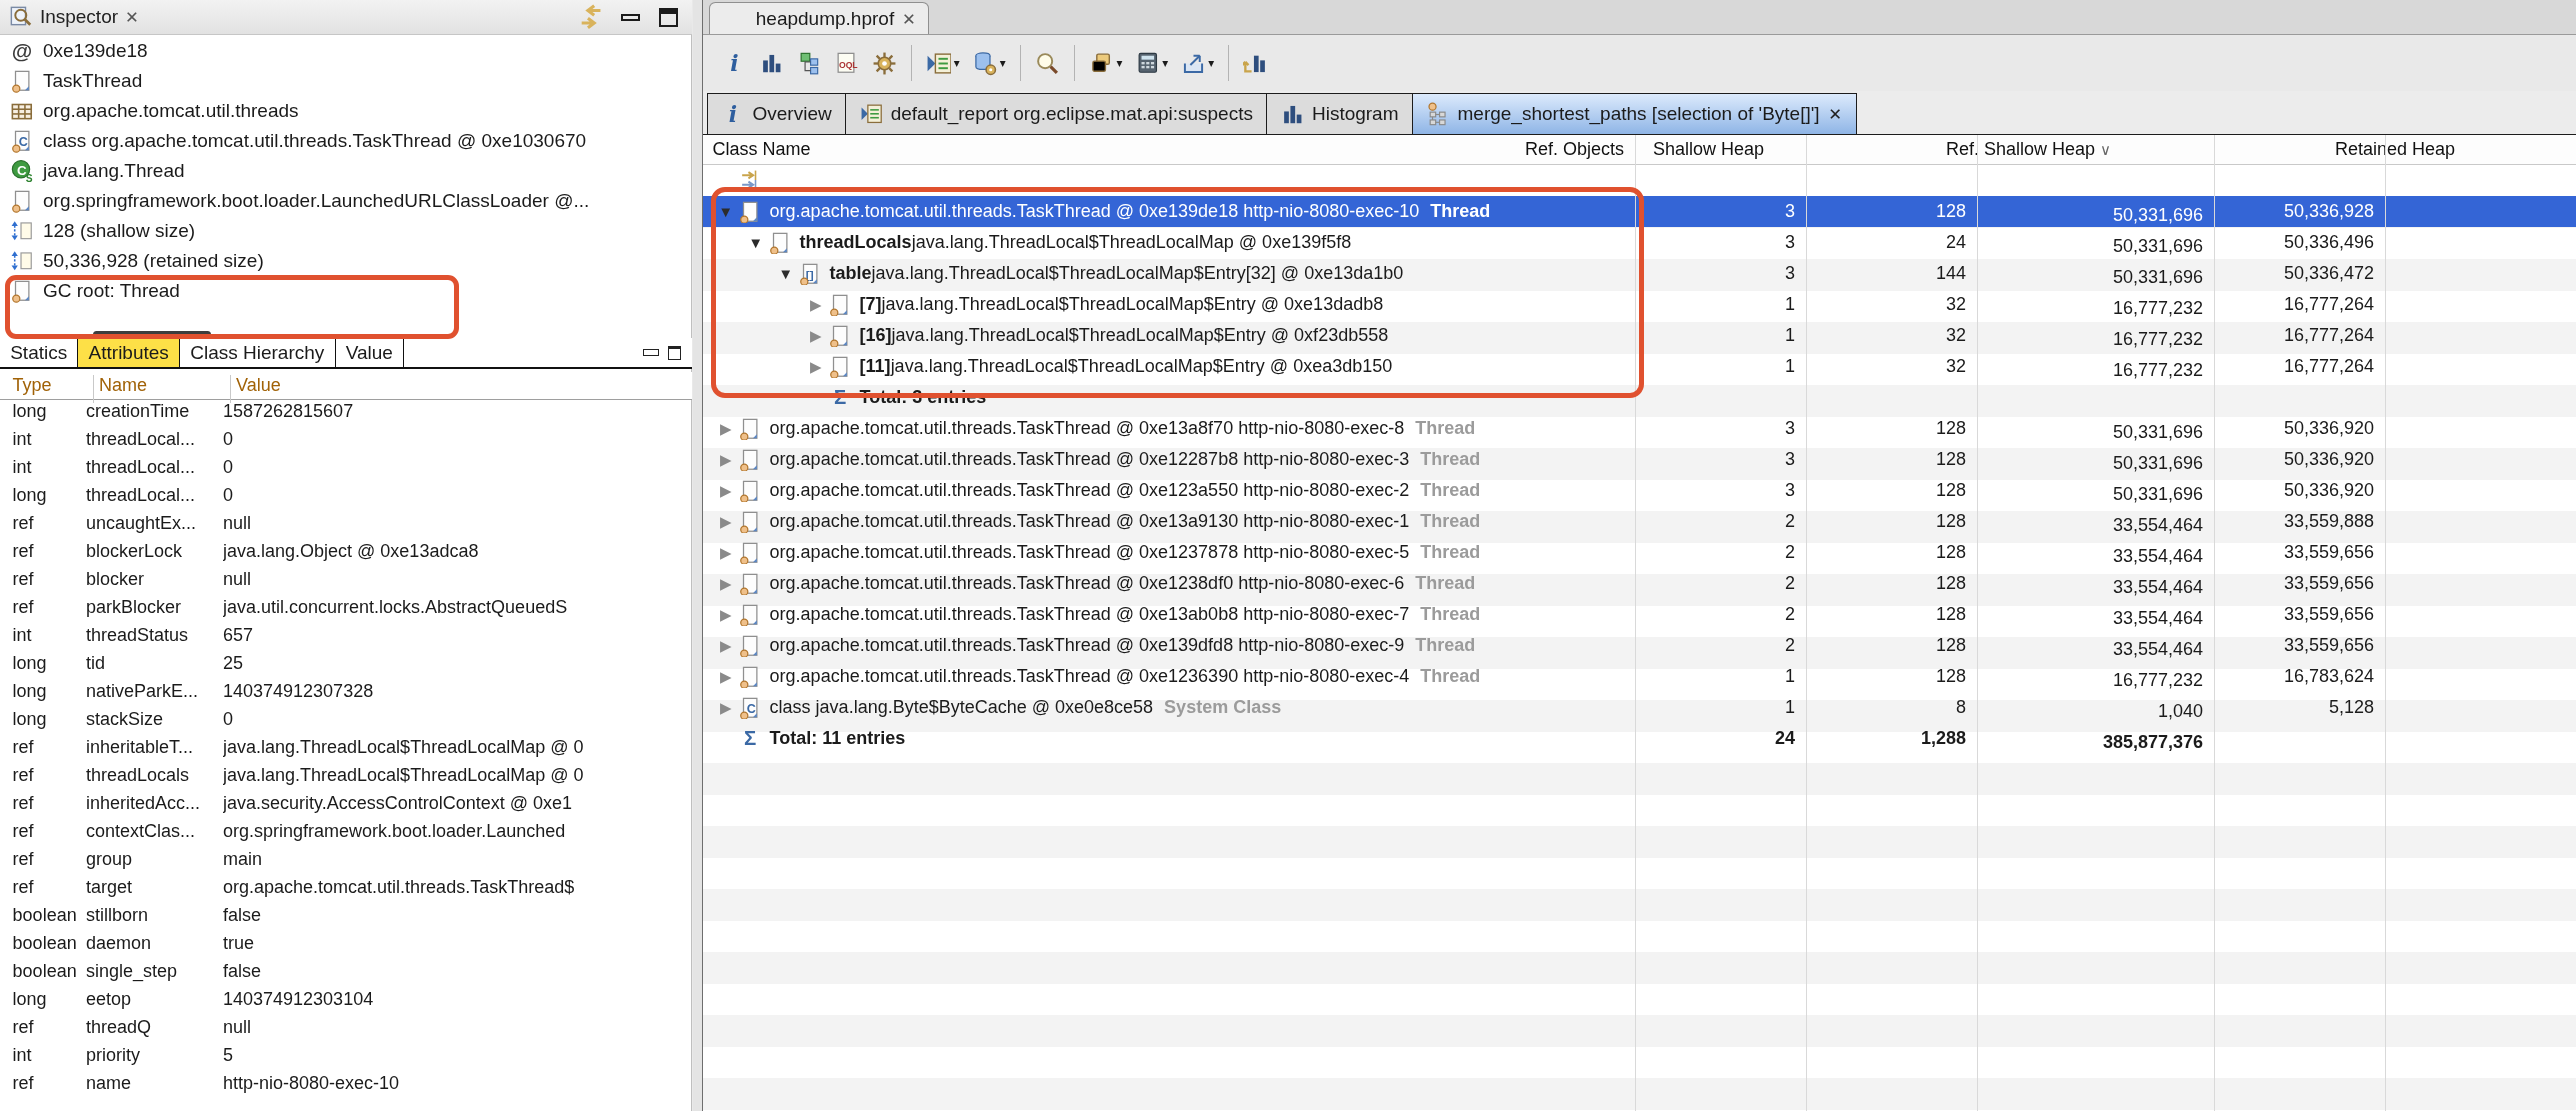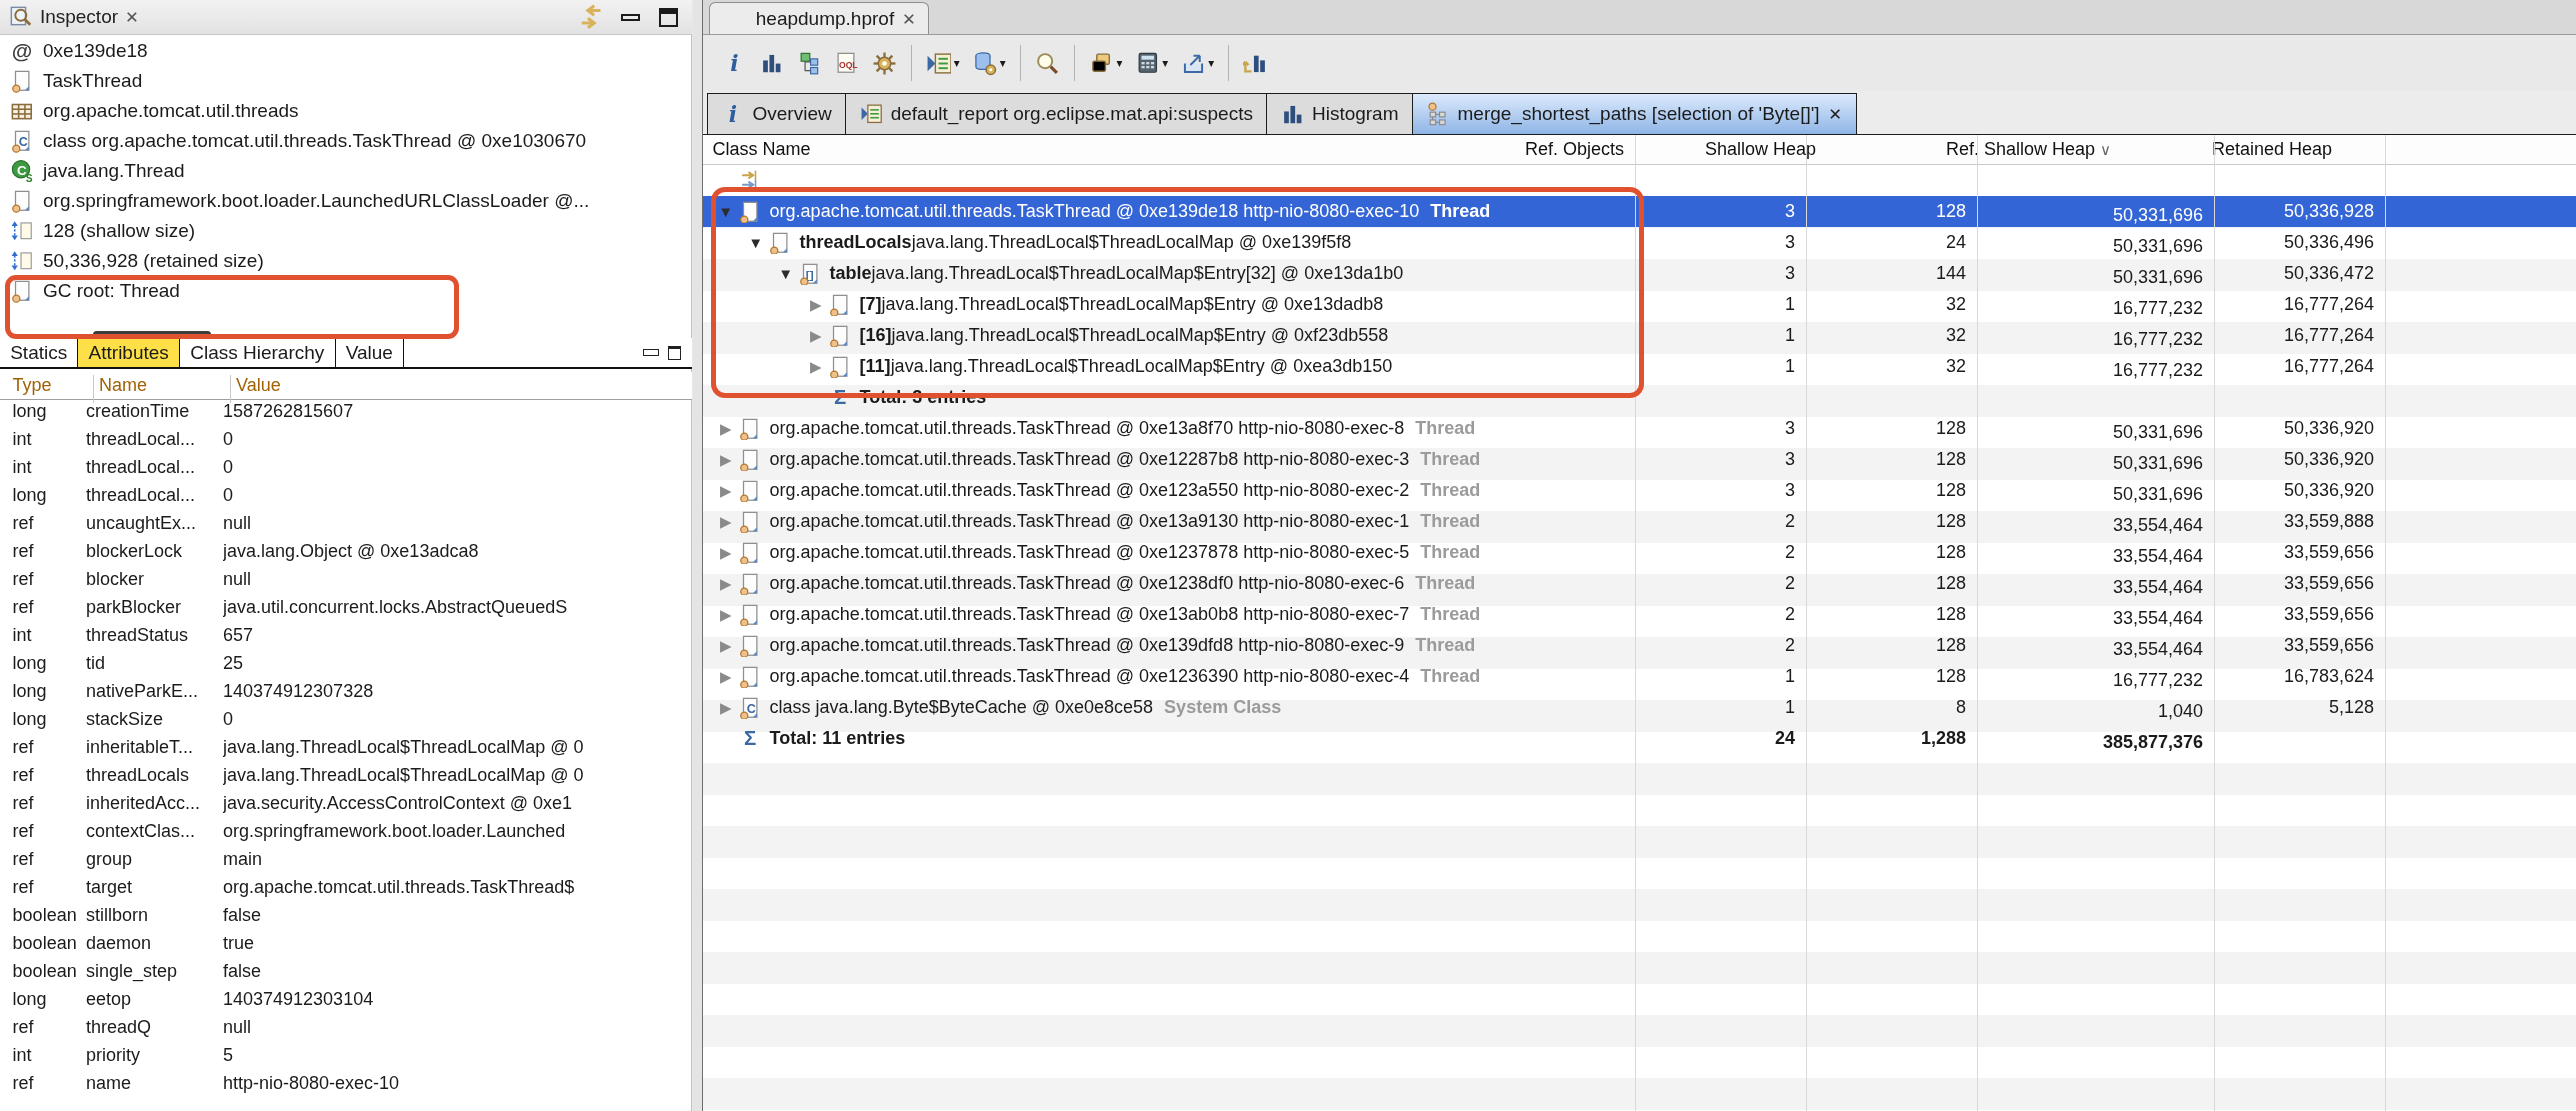--- a/index.html
+++ b/index.html
@@ -556,23 +556,23 @@
           </svg>
         </span>
         <span>merge_shortest_paths  [selection of 'Byte[]']</span>
         <span class="close-x" style="color:#222;font-weight:bold">✕</span>
       </div>
     </div>
 
   <div id="grid-header" class="abs">
     <span class="h" style="left:9.4px">Class Name</span>
     <span class="h num-col" style="left:767px;width:154px">Ref. Objects</span>
-    <span class="h num-col" style="left:960px;width:153px">Shallow Heap</span>
+    <span class="h num-col" style="left:908px;width:153px">Shallow Heap</span>
     <span class="h num-col" style="left:1211px;width:197px"><span>Ref. Shallow Heap</span> <span style="color:#666;font-size:15px">∨</span></span>
-    <span class="h num-col" style="left:1472px;width:157px">Retained Heap</span>
+    <span class="h num-col" style="left:1595px;width:157px">Retained Heap</span>
   </div>
 
   <div id="grid-body" class="abs">
       <div class="grid-row">
         <span class="cell-name" style="padding-left:35px">
           <span class="row-icon">
             <svg width="23.6" height="23.6" viewBox="0 0 30 30">
               <path d="M4 8 H16 M12 4 L18 8 L12 12" stroke="#c9a44b" stroke-width="2.5" fill="none"></path>
               <path d="M4 20 H16 M12 16 L18 20 L12 24" stroke="#7a98c8" stroke-width="2.5" fill="none"></path>
               <line x1="21" y1="2" x2="21" y2="14" stroke="#c9a44b" stroke-width="2"></line>

